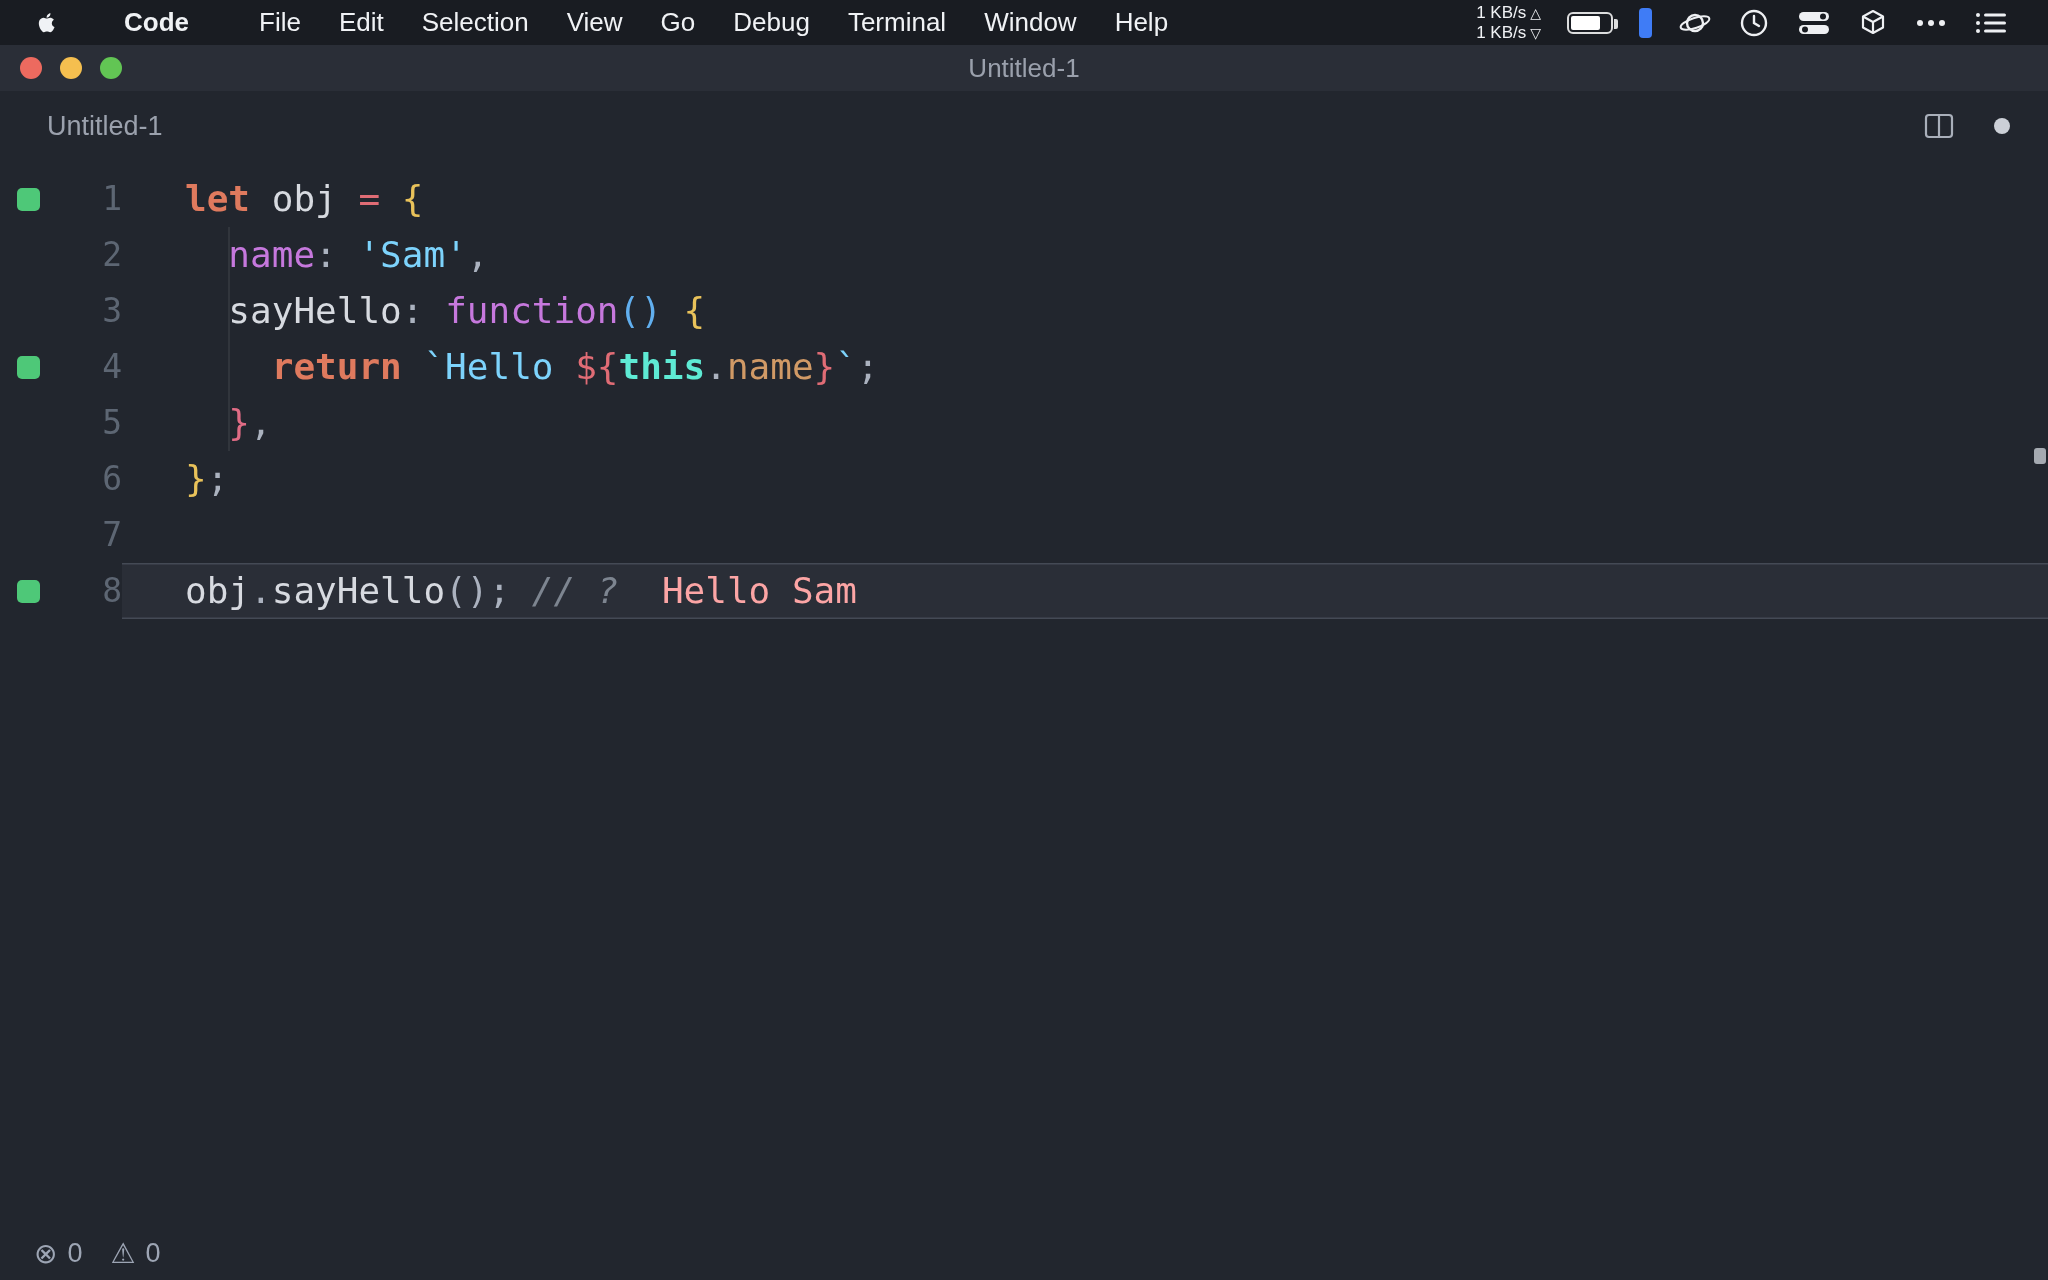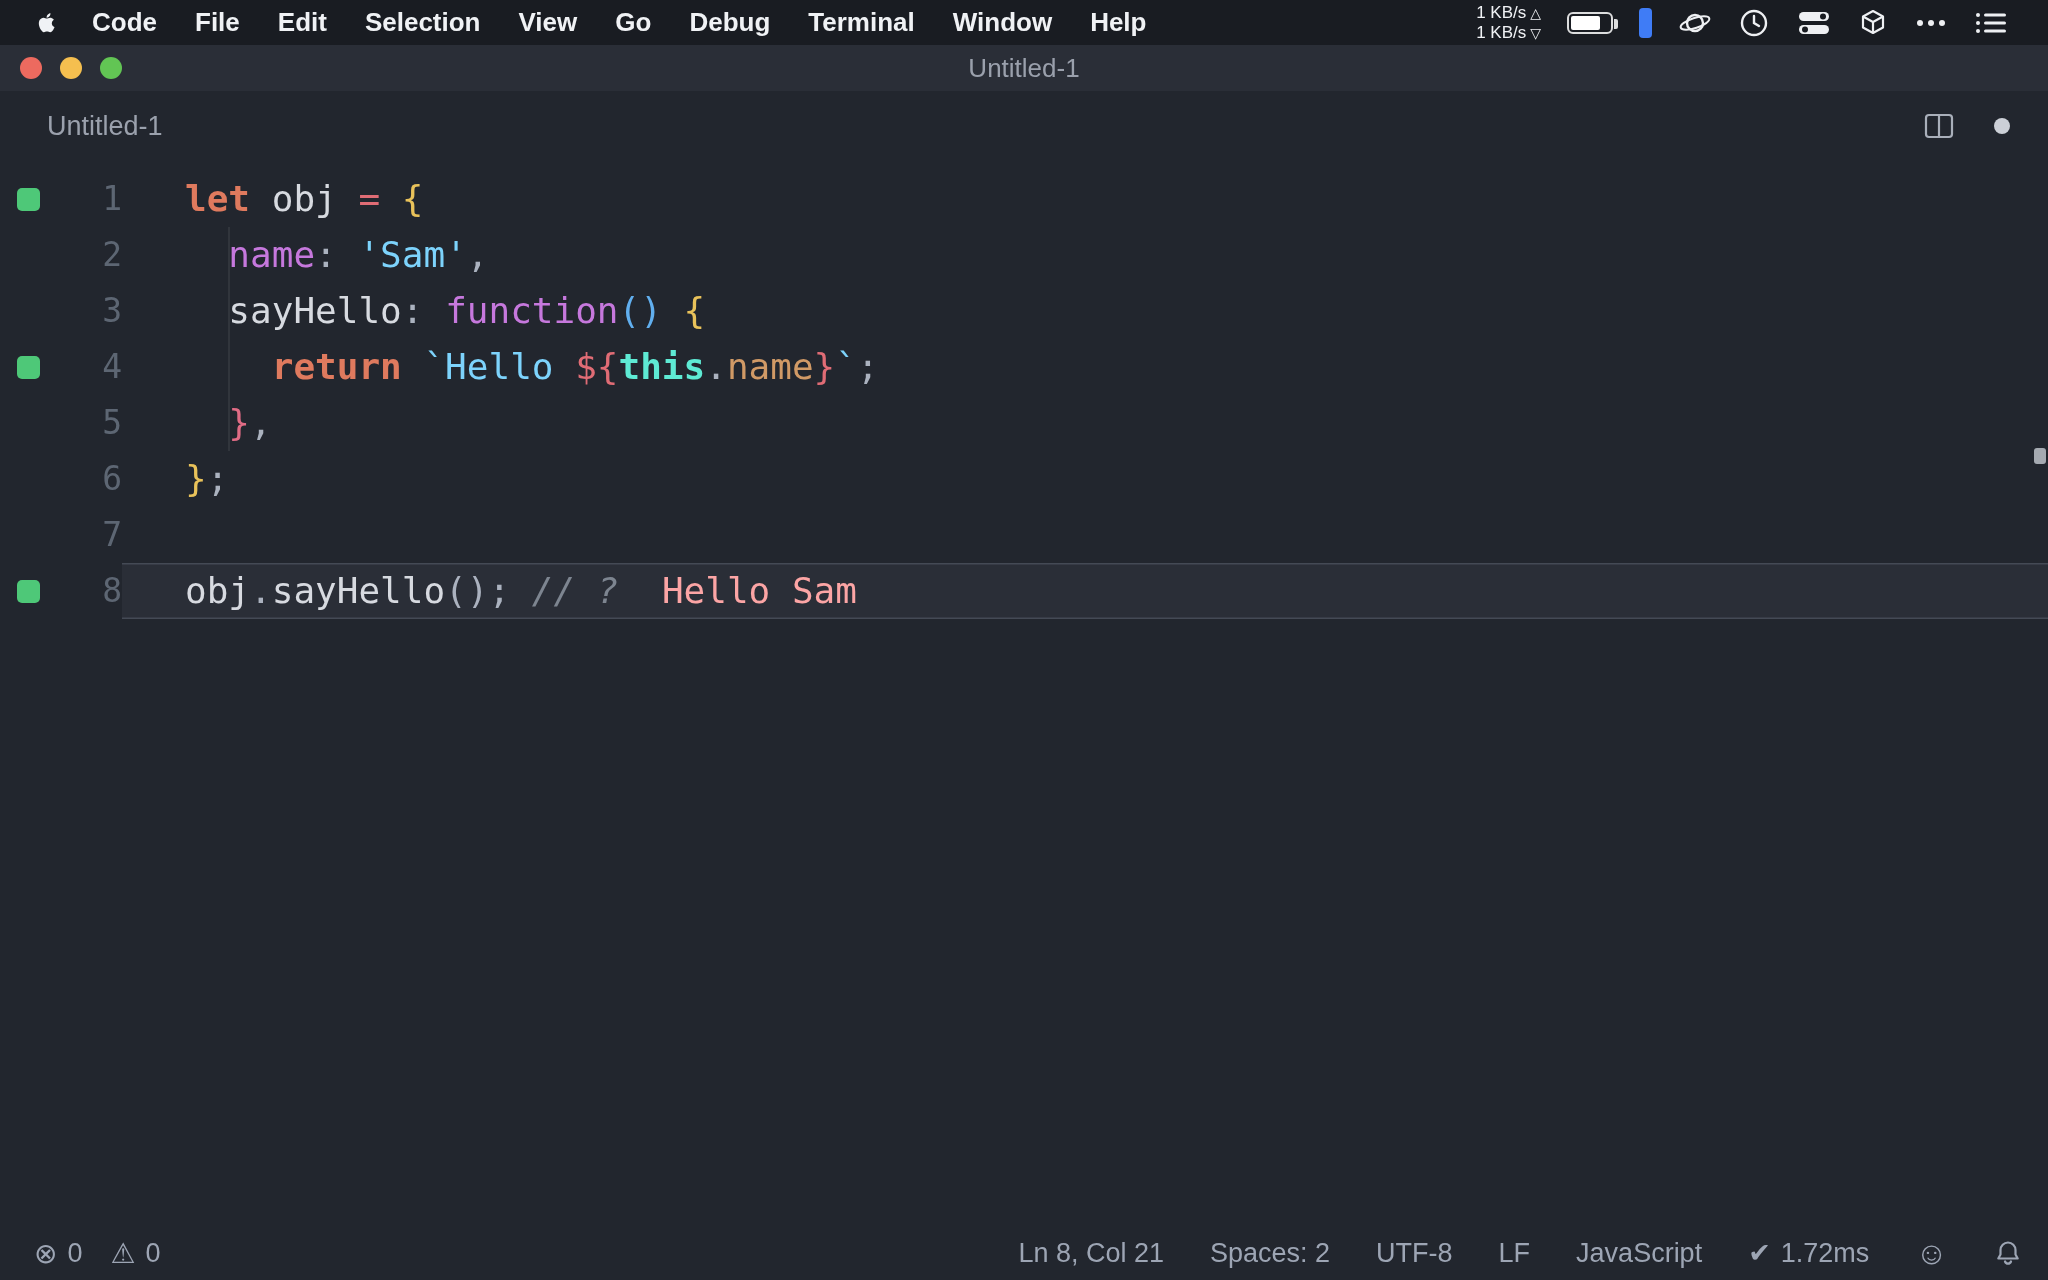--- a/index.html
+++ b/index.html
@@ -8,21 +8,21 @@
     position:relative; width:2048px; height:1280px; overflow:hidden;
     background:#22262e; font-family:"Liberation Sans", sans-serif;
   }
 
   
   .menubar {
     position:absolute; top:0; left:0; right:0; height:45px;
     background:#191c22; display:flex; align-items:center;
     padding:0 40px 0 30px; color:#f0f2f5;
   }
-  .menu-left { display:flex; align-items:center; }
+  .menu-left { display:flex; align-items:center;gap:32px; }
   .apple-wrap { display:flex; align-items:center; padding:0 14px 0 4px; }
   .menu-item { font-size:26px; padding:0 19px; white-space:nowrap; }
   .app-name { font-weight:700; }
   .menu-right { margin-left:auto; display:flex; align-items:center; gap:26px; }
   .net-speed { text-align:left; font-size:17px; line-height:19px; white-space:nowrap; }
   .net-speed .tri { font-size:14px; margin-left:4px; }
   .battery { position:relative; width:46px; height:22px; border:2px solid rgba(255,255,255,.85); border-radius:6px; }
   .battery-fill { position:absolute; left:2px; top:2px; bottom:2px; width:68%; background:#fff; border-radius:2px; }
   .battery-nub { position:absolute; right:-7px; top:5px; width:4px; height:10px; background:rgba(255,255,255,.85); border-radius:0 2px 2px 0; }
   .blue-bar { width:13px; height:30px; background:#3f7cf6; border-radius:4px; }
@@ -105,21 +105,21 @@
 <div class="screen">
 
   <div class="menubar">
     <div class="menu-left">
       <span class="apple-wrap">
         <svg viewBox="0 0 24 24" width="25" height="25" aria-hidden="true">
           <path fill="#f0f2f5" d="M17.1 12.8c0-2.3 1.9-3.4 2-3.5-1.1-1.6-2.8-1.8-3.4-1.9-1.4-.1-2.8.8-3.5.8-.7 0-1.8-.8-3-.8-1.5 0-3 .9-3.8 2.3-1.6 2.8-.4 7 1.2 9.3.8 1.1 1.7 2.4 2.9 2.3 1.2 0 1.6-.7 3-.7s1.8.7 3 .7c1.3 0 2.1-1.1 2.9-2.2.9-1.3 1.3-2.6 1.3-2.7-.1 0-2.6-1-2.6-3.6zM14.8 6.1c.6-.8 1.1-1.9 1-3-.9 0-2.1.6-2.7 1.4-.6.7-1.1 1.8-1 2.9 1.1.1 2.1-.5 2.7-1.3z"></path>
         </svg>
       </span>
       <span class="menu-item app-name">Code</span>
-      <span style="display:flex;align-items:center;font-weight:bold;">
+      <span style="display:flex;align-items:center;">
           <span class="menu-item">File</span>
           <span class="menu-item">Edit</span>
           <span class="menu-item">Selection</span>
           <span class="menu-item">View</span>
           <span class="menu-item">Go</span>
           <span class="menu-item">Debug</span>
           <span class="menu-item">Terminal</span>
           <span class="menu-item">Window</span>
           <span class="menu-item">Help</span>
         </span>
@@ -260,35 +260,15 @@
     <div class="sb-left">
       <span class="sb-item">
         <span class="sb-glyph">⊗</span>
         <span>0</span>
       </span>
       <span class="sb-item">
         <span class="sb-glyph">⚠</span>
         <span>0</span>
       </span>
     </div>
-    <div class="sb-right">
-      <span class="sb-item">Ln 8, Col 21</span>
-      <span class="sb-item">Spaces: 2</span>
-      <span class="sb-item">UTF-8</span>
-      <span class="sb-item">LF</span>
-      <span class="sb-item">JavaScript</span>
-      <span class="sb-item">
-        <span>✔</span>
-        <span>1.72ms</span>
-      </span>
-      <span class="sb-item" style="font-size:32px;">
-        <span>☺</span>
-      </span>
-      <span class="sb-item">
-        <svg width="28" height="28" viewBox="0 0 28 28">
-          <path d="M14 3.5a7.5 7.5 0 0 1 7.5 7.5v4.5l2.2 4H4.3l2.2-4V11A7.5 7.5 0 0 1 14 3.5z" fill="none" stroke="#9da5b4" stroke-width="2.2" stroke-linejoin="round"></path>
-          <path d="M11 22.5a3.2 3.2 0 0 0 6 0" fill="none" stroke="#9da5b4" stroke-width="2.2" stroke-linecap="round"></path>
-        </svg>
-      </span>
-    </div>
   </div>
 
 </div>
 
 </body></html>

